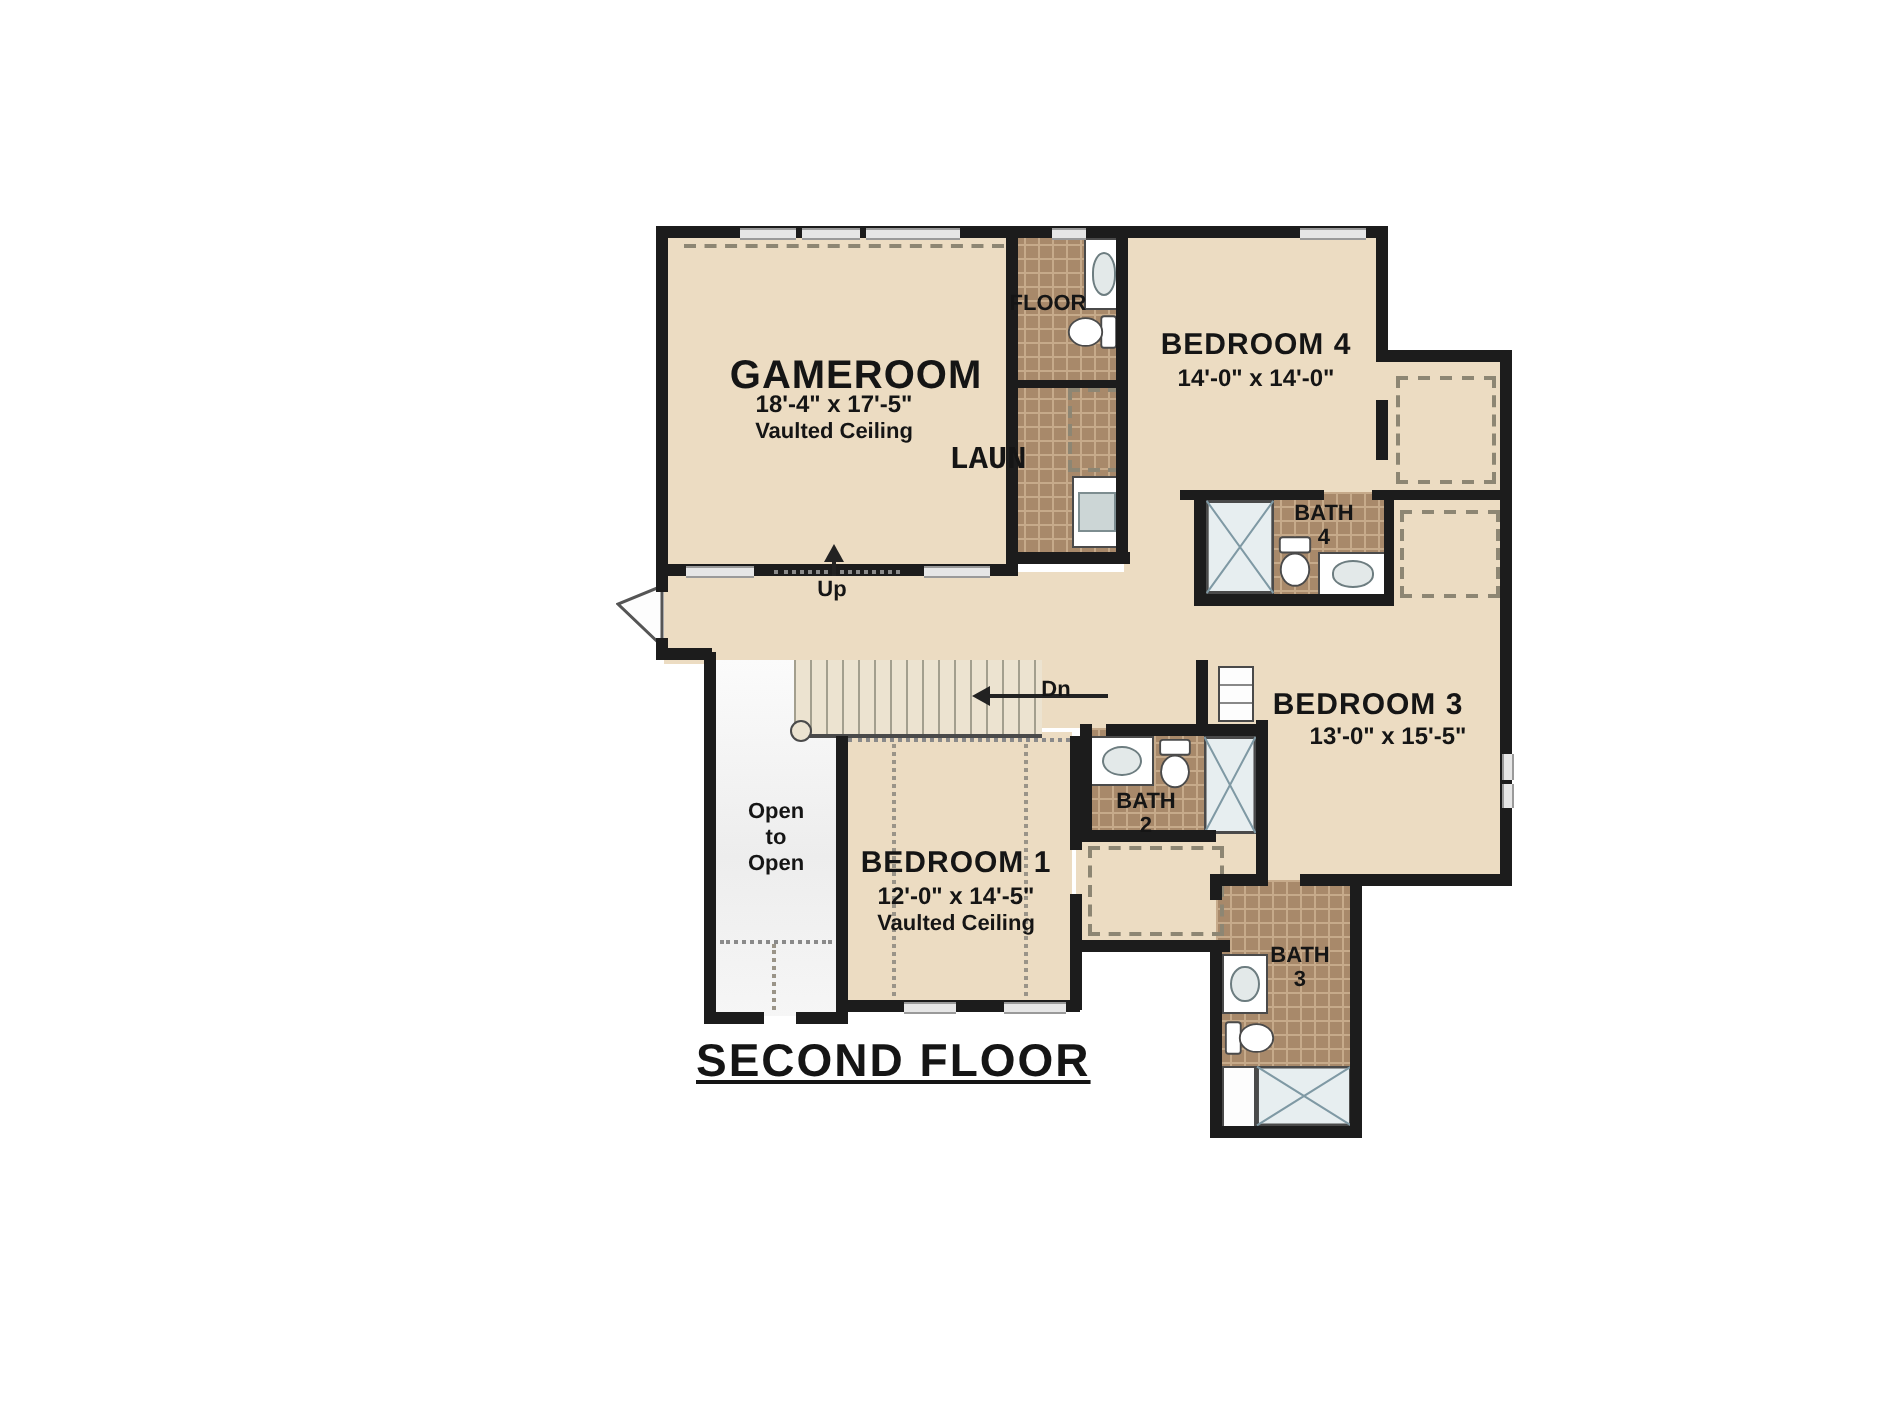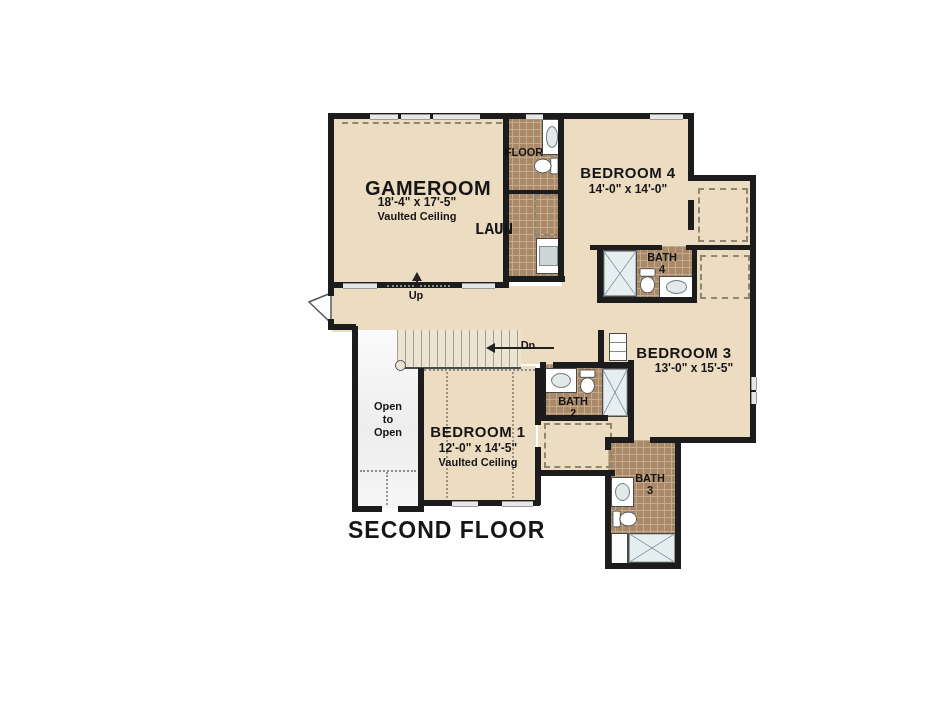--- a/index.html
+++ b/index.html
@@ -1,18 +1,18 @@
 <!DOCTYPE html>
 <html style="--wall: #1c1c1c; --floor: #ecdcc2; --tile: #a8896a; --grout: #c6aa8a; --window: #e6e6e6; --stair: #ece3d0; --stairline: #a39f8e; --obtop: #fbfbfb; --dash: #8d8673; --text: #151515; --fixstroke: #4a4a4a;"><head>
 <meta charset="utf-8">
 <style>
   html,body{margin:0;padding:0;background:#fff;}
   #canvas{position:relative;width:950px;height:713px;background:#fff;overflow:hidden;
           font-family:"Liberation Sans",sans-serif;}
-  .abs{position:absolute;}
+  .abs{position:absolute;text-decoration:underline;}
   .floor{position:absolute;background:var(--floor);z-index:1;}
   .ob{position:absolute;background:linear-gradient(180deg,var(--obtop) 0%,#ededed 55%,#f6f6f6 100%);z-index:1;}
   .tile{position:absolute;background-color:var(--tile);
         background-image:linear-gradient(var(--grout) 1px,transparent 1px),
                          linear-gradient(90deg,var(--grout) 1px,transparent 1px);
         background-size:7px 7px;z-index:2;}
   .stairs{position:absolute;background:var(--stair);
         background-image:repeating-linear-gradient(90deg,var(--stairline) 0 1px,transparent 1px 8px);
         border-bottom:2px solid #4a4a4a;z-index:2;}
   .wall{position:absolute;background:var(--wall);z-index:5;}

